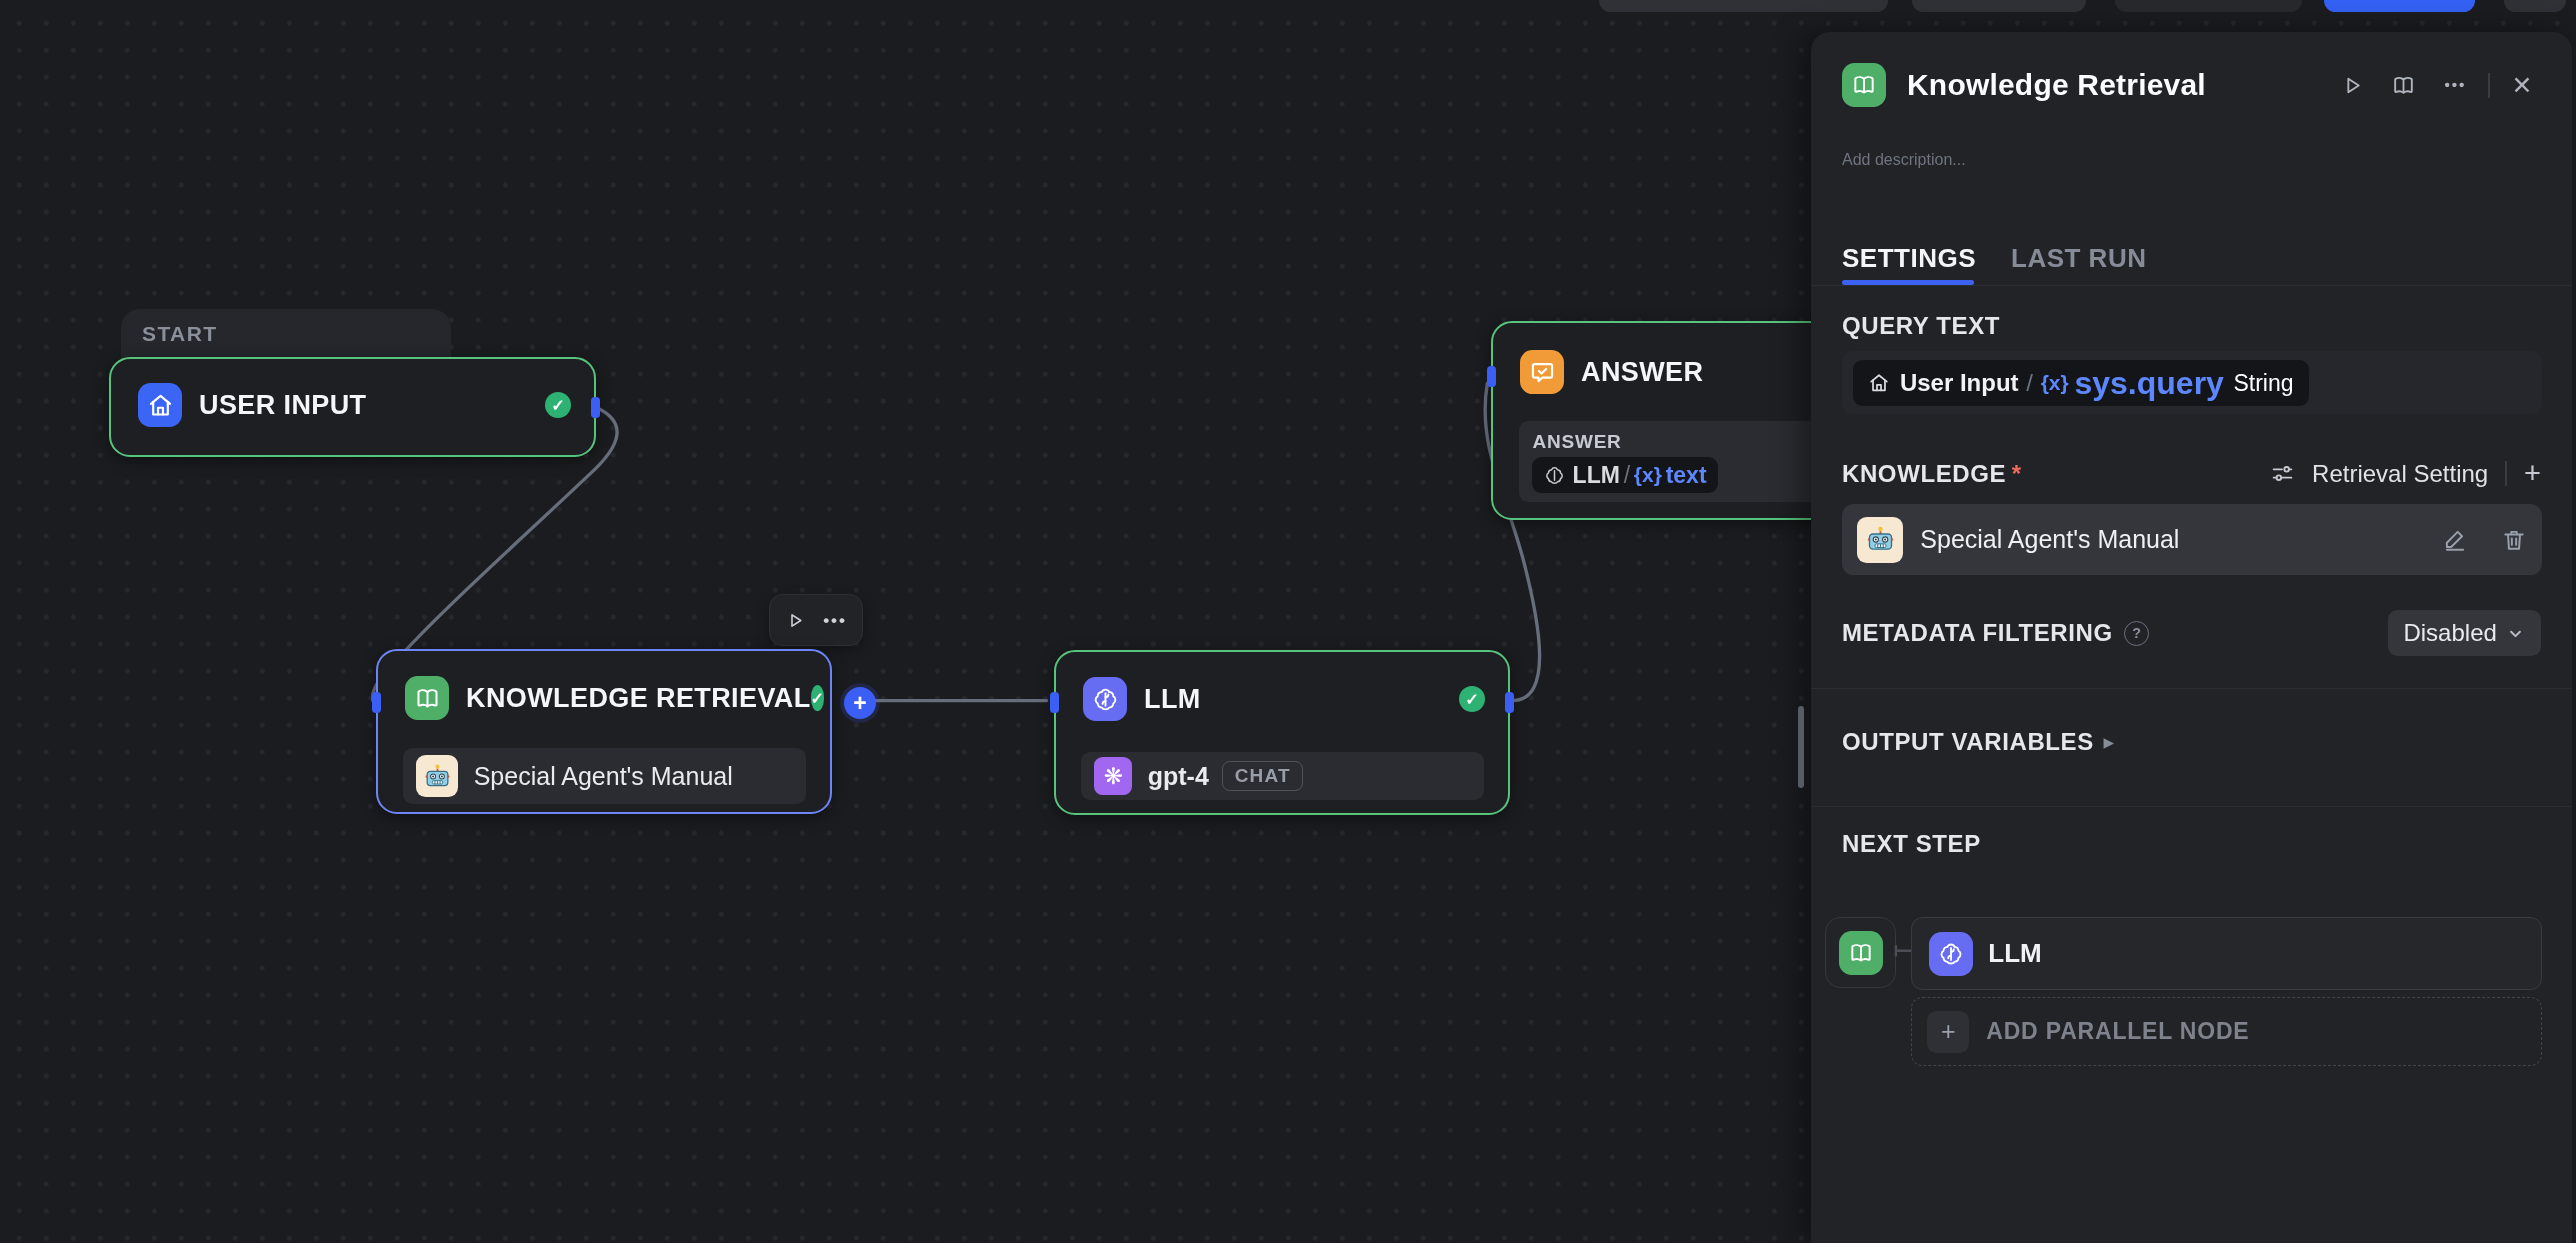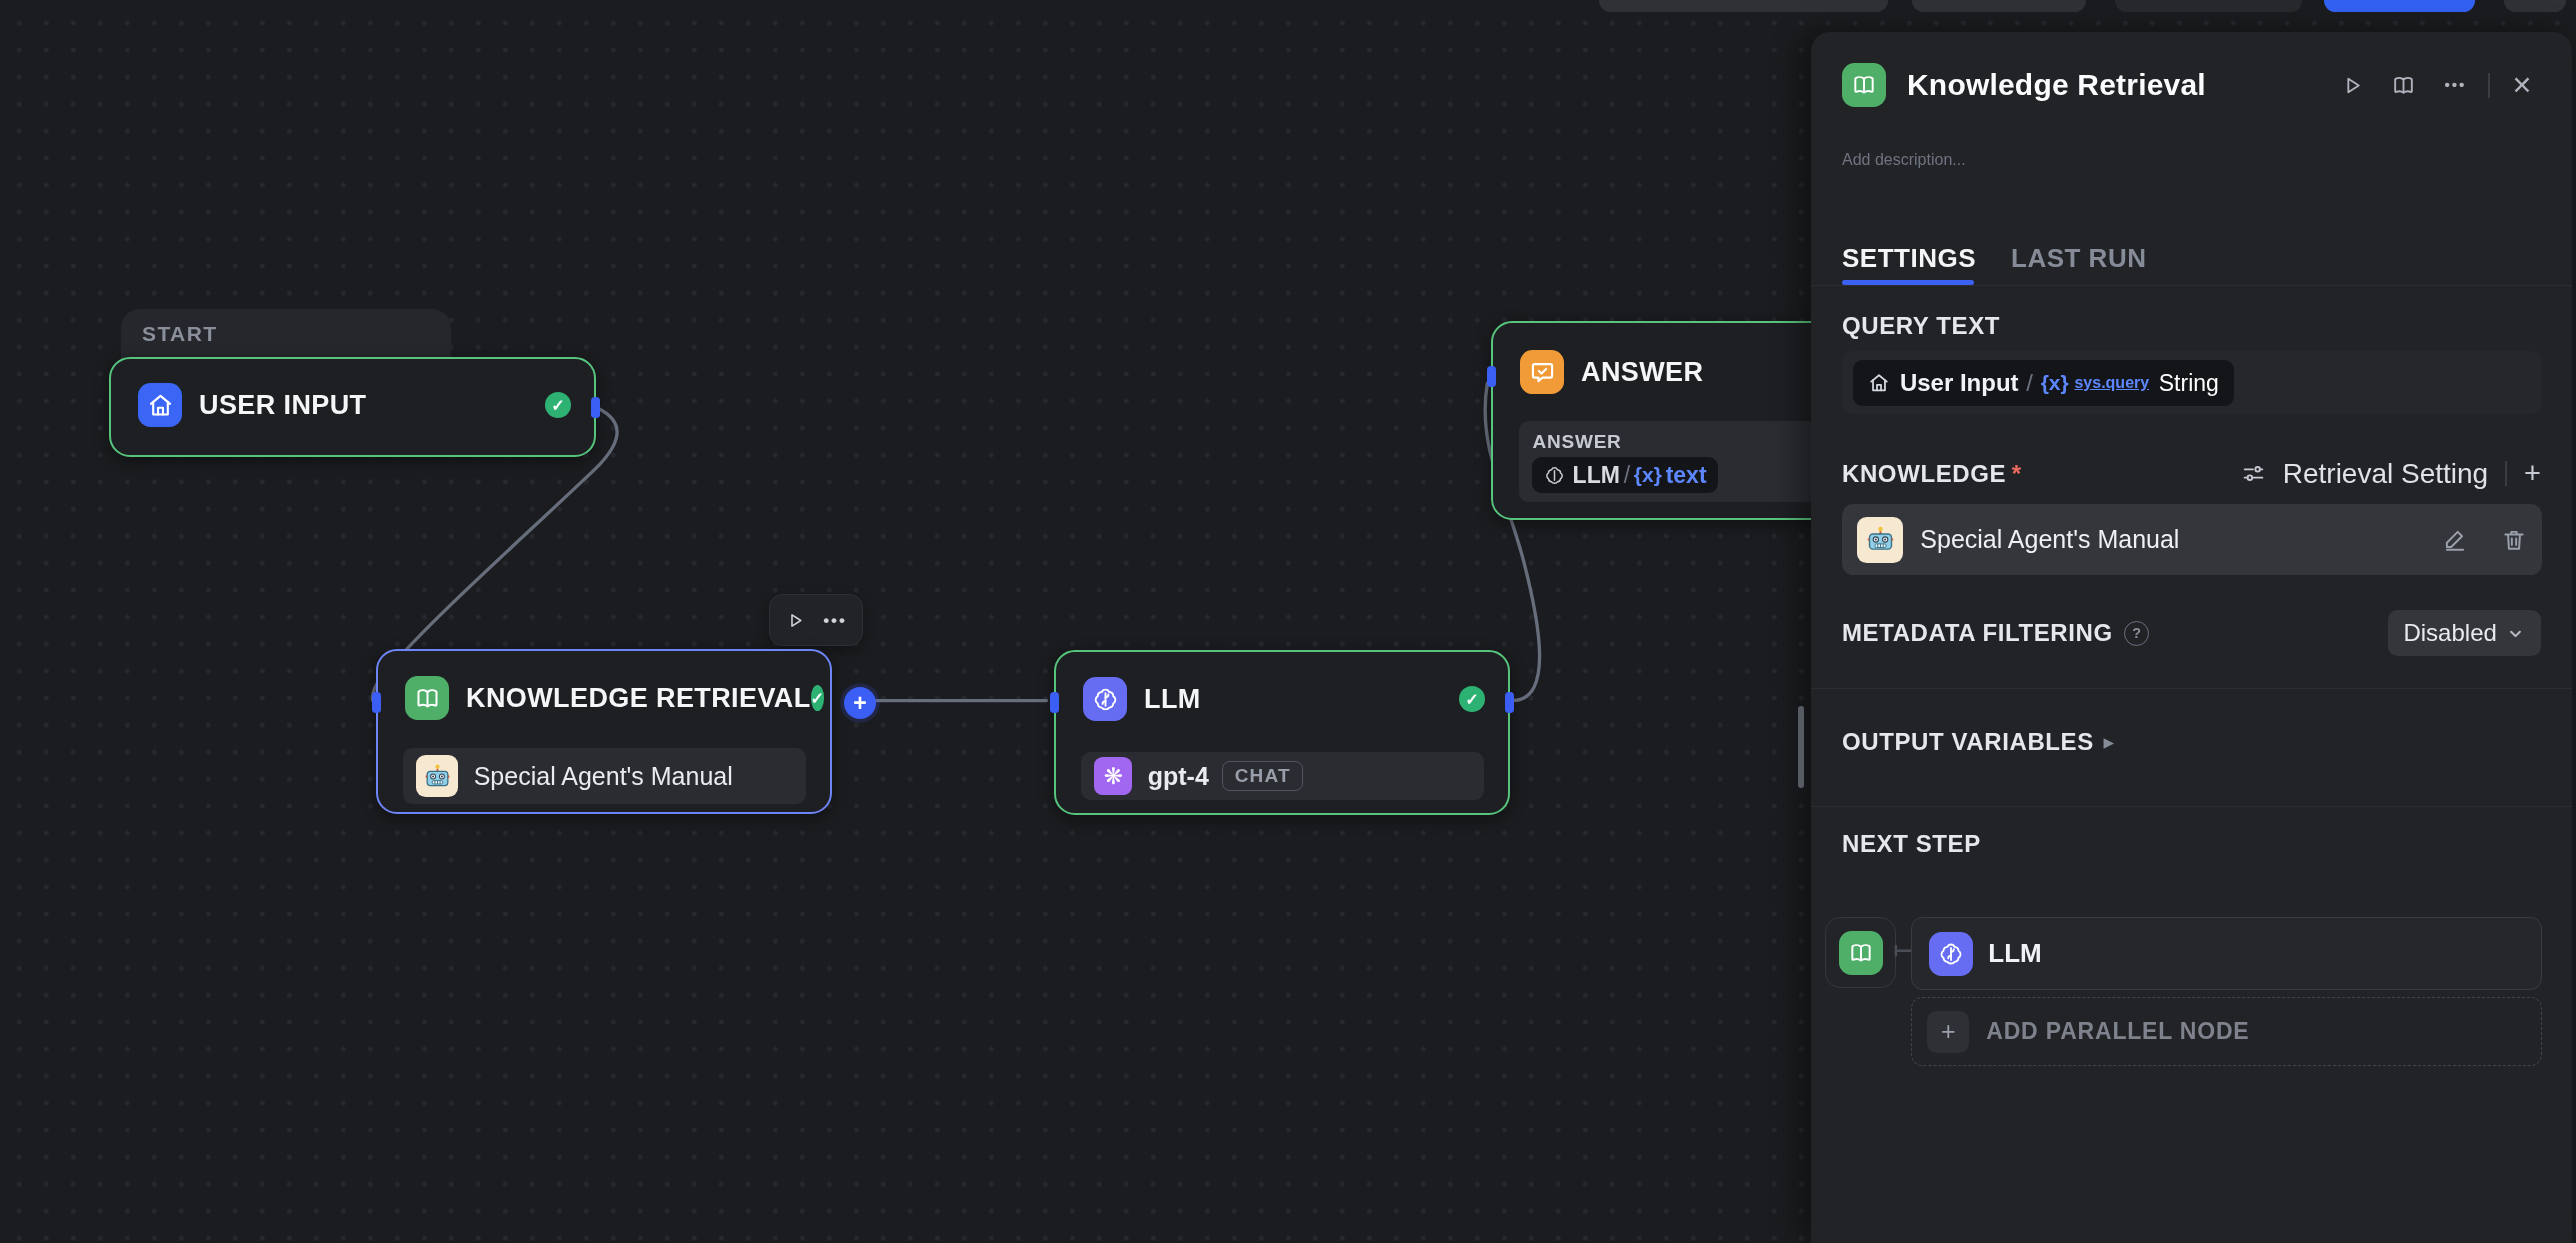--- a/index.html
+++ b/index.html
@@ -64,21 +64,21 @@
   .divider{position:absolute;left:0;right:0;height:1px;background:#2b2d33;}
   .sec-label{font-size:24px;font-weight:700;color:#e4e7ec;letter-spacing:0.6px;}
   .req{color:#ed6a5e;margin-left:5.8px;font-size:24px;font-weight:700;}
   .field{position:absolute;background:#26272c;border-radius:11.5px;}
   .varpill{position:absolute;background:#141518;border-radius:9.6px;display:flex;
            align-items:center;padding:0 15.3px;box-sizing:border-box;}
   .varpill svg{width:22px;height:22px;color:#d7dbe2;}
   .vp-node{margin-left:9.6px;font-size:24px;font-weight:600;color:#f0f2f5;}
   .vp-sep{margin:0 7.7px;font-size:24px;color:#6b7280;}
   .vp-x{font-size:21px;font-weight:700;color:#5d87ff;margin-right:5.8px;}
-  .vp-var{font-size:16px;font-weight:700;color:#5d87ff;text-decoration:underline;}
+  .vp-var{font-size:32px;font-weight:700;color:#5d87ff;}
   .vp-type{margin-left:9.6px;font-size:23px;color:#ffffff;}
   .listitem{position:absolute;background:#34363c;border-radius:11.5px;display:flex;
             align-items:center;padding:0 15.3px;box-sizing:border-box;}
   .emoji-tile{width:46px;height:46px;border-radius:9.6px;background:#f7e8d1;display:flex;
               align-items:center;justify-content:center;flex:0 0 auto;}
   .li-name{margin-left:17px;font-size:25px;color:#eef0f3;}
   .li-actions{margin-left:auto;display:flex;align-items:center;gap:33px;color:#9aa0ab;}
   .li-actions svg{width:26px;height:26px;}
   .ghost-btn{position:absolute;background:#34363c;border-radius:9.6px;display:flex;
              align-items:center;justify-content:center;gap:7.7px;font-size:24px;color:#e8eaee;}
@@ -282,21 +282,21 @@
     <div class="p-pad" style="top:425px;height:33px;display:flex;align-items:center;">
       <span class="sec-label">KNOWLEDGE</span>
       <span class="req">*</span>
       <div style="margin-left:auto;display:flex;align-items:center;gap:17px;">
         <svg viewBox="0 0 24 24" fill="none" stroke="#c6cad2" stroke-width="1.8" stroke-linecap="round" style="width:25px;height:25px;">
             <path d="M3.5 8h8M18.7 8h1.8"></path>
             <circle cx="16" cy="8" r="2.2"></circle>
             <path d="M3.5 16h2.8M11.2 16h9.3"></path>
             <circle cx="8.5" cy="16" r="2.2"></circle>
           </svg>
-        <span style="font-size:28px;color:#dfe2e7;">Retrieval Setting</span>
+        <span style="font-size:24px;color:#dfe2e7;">Retrieval Setting</span>
         <div class="vdiv"></div>
         <span style="font-size:29px;color:#c6cad2;line-height:1;">+</span>
       </div>
     </div>
 
     <div class="listitem" style="left:31px;top:472px;width:700px;height:71px;">
       <div class="emoji-tile">
         <svg viewBox="0 0 24 24" style="width:33px;height:33px;">
             <circle cx="12" cy="4.4" r="1.6" fill="#f3c23c"></circle>
             <path d="M12 6v2" stroke="#c9593a" stroke-width="1.4"></path>

